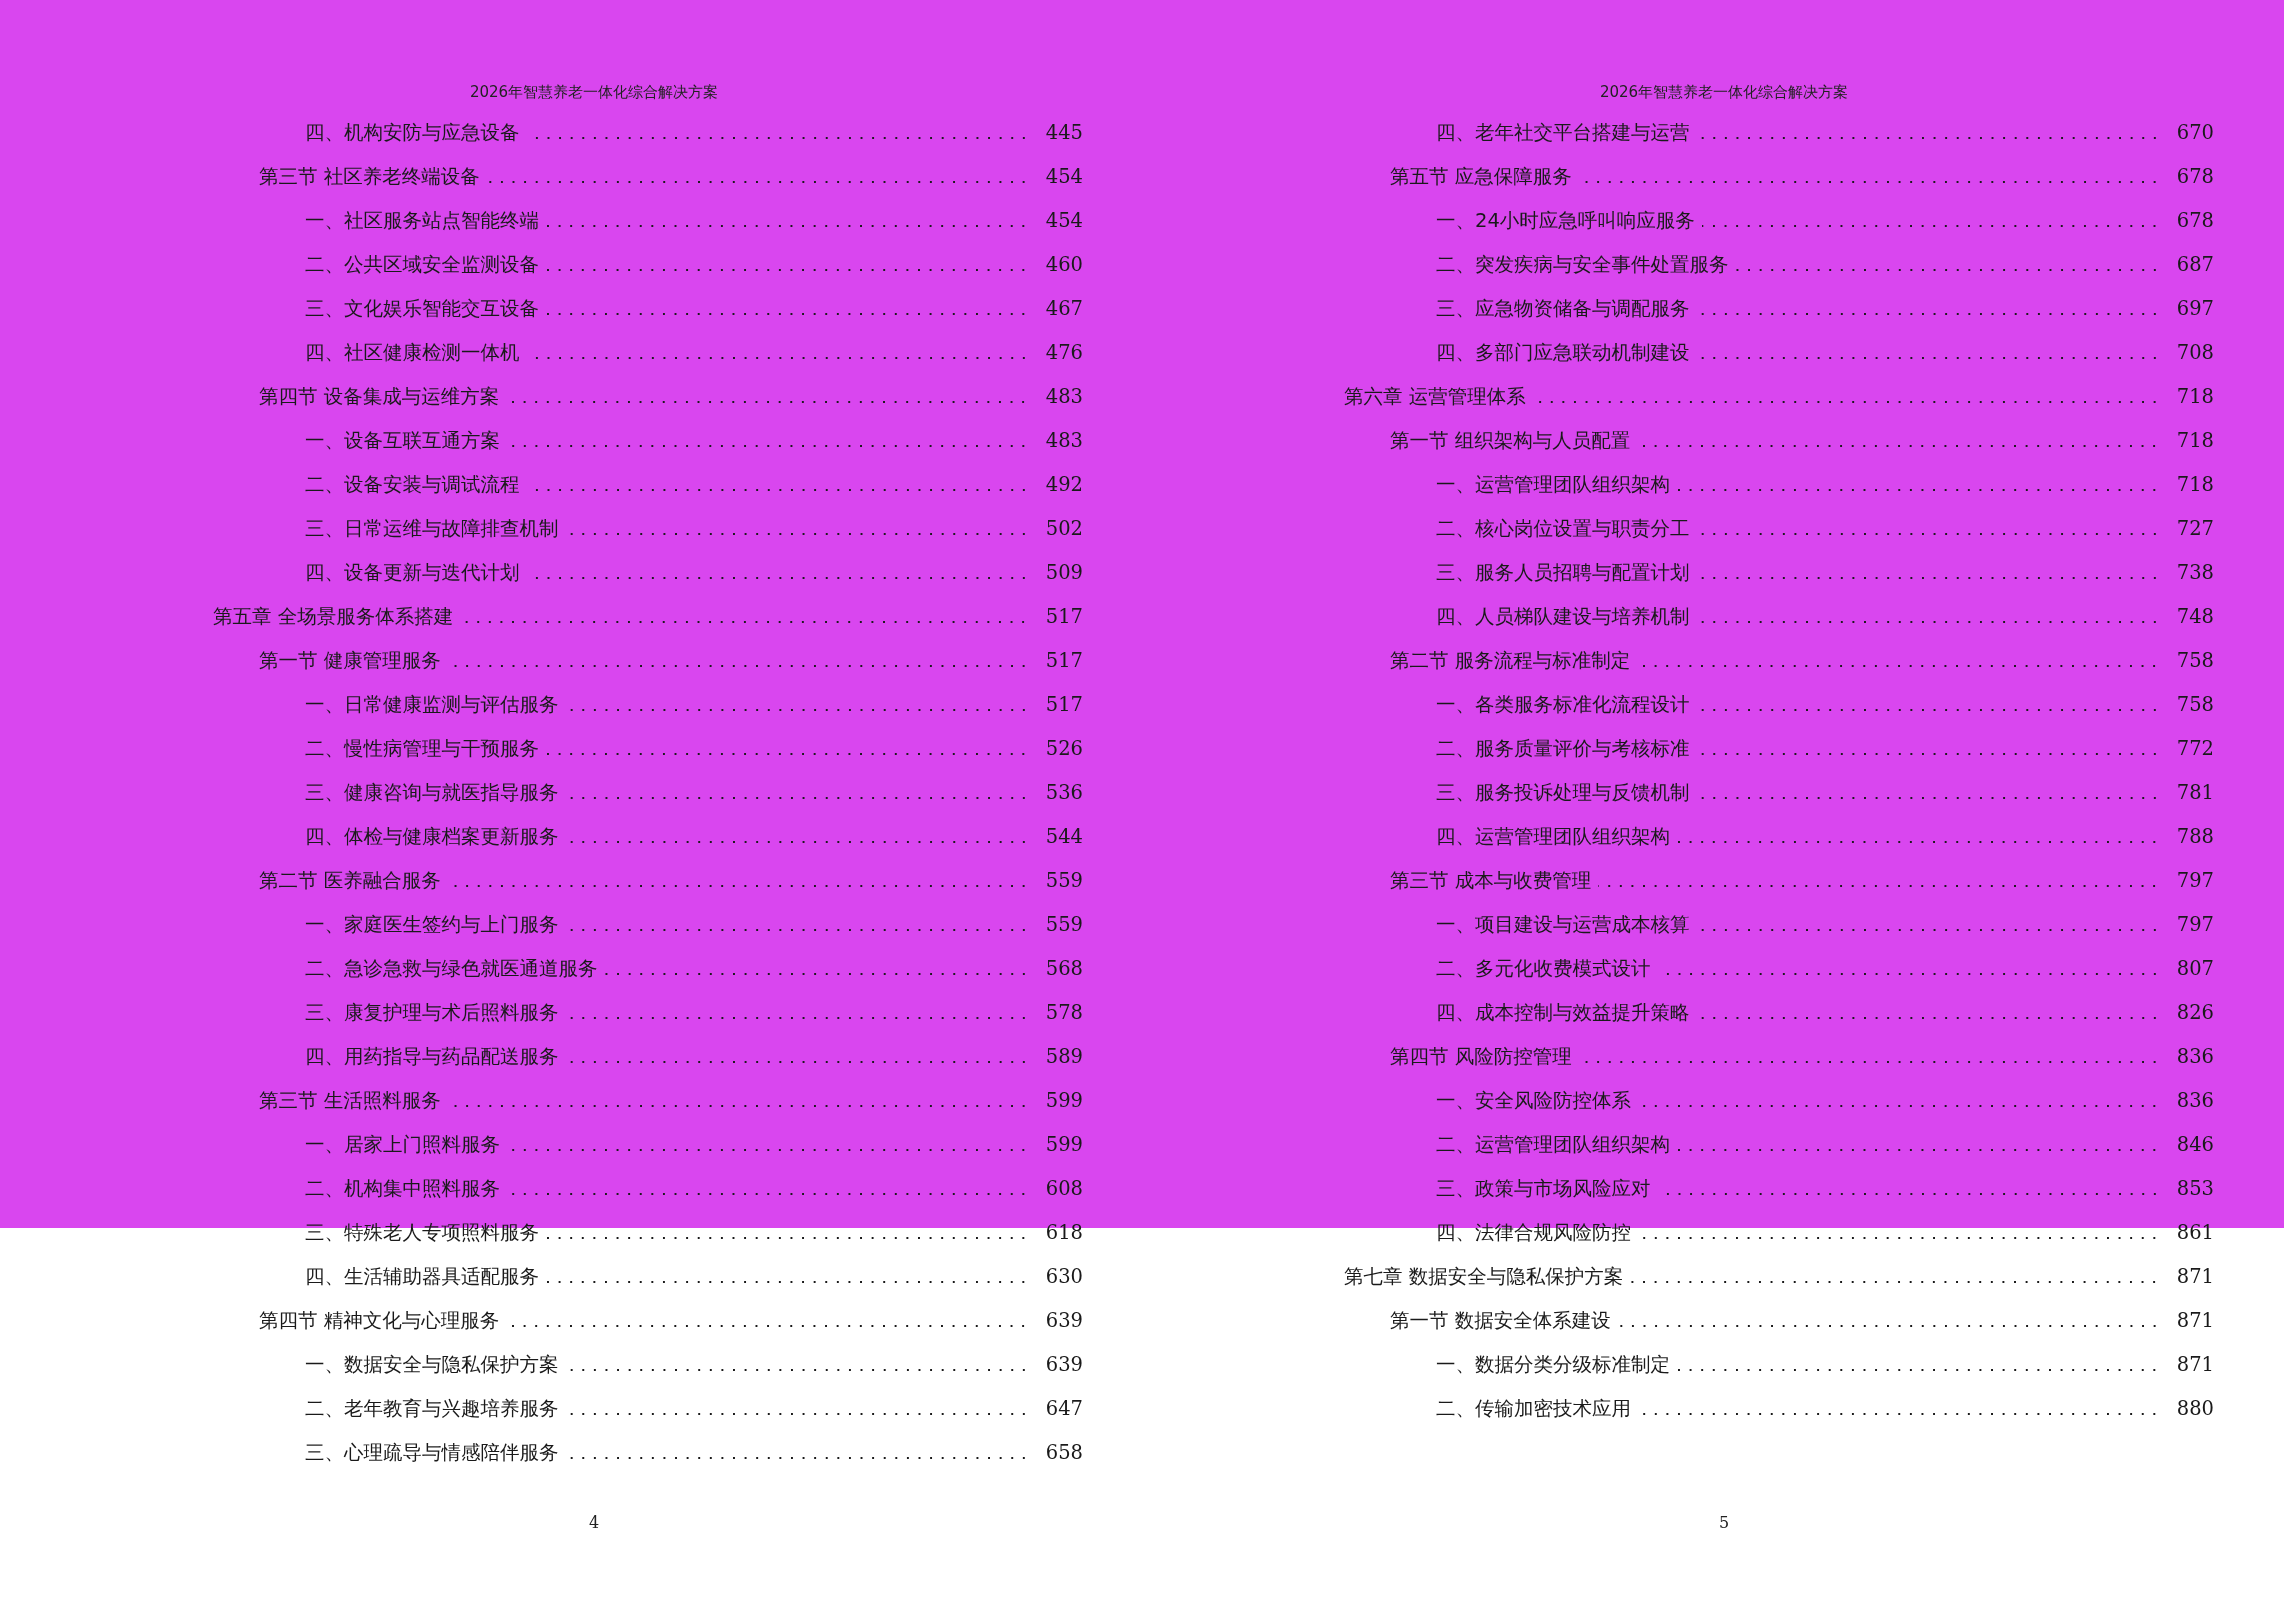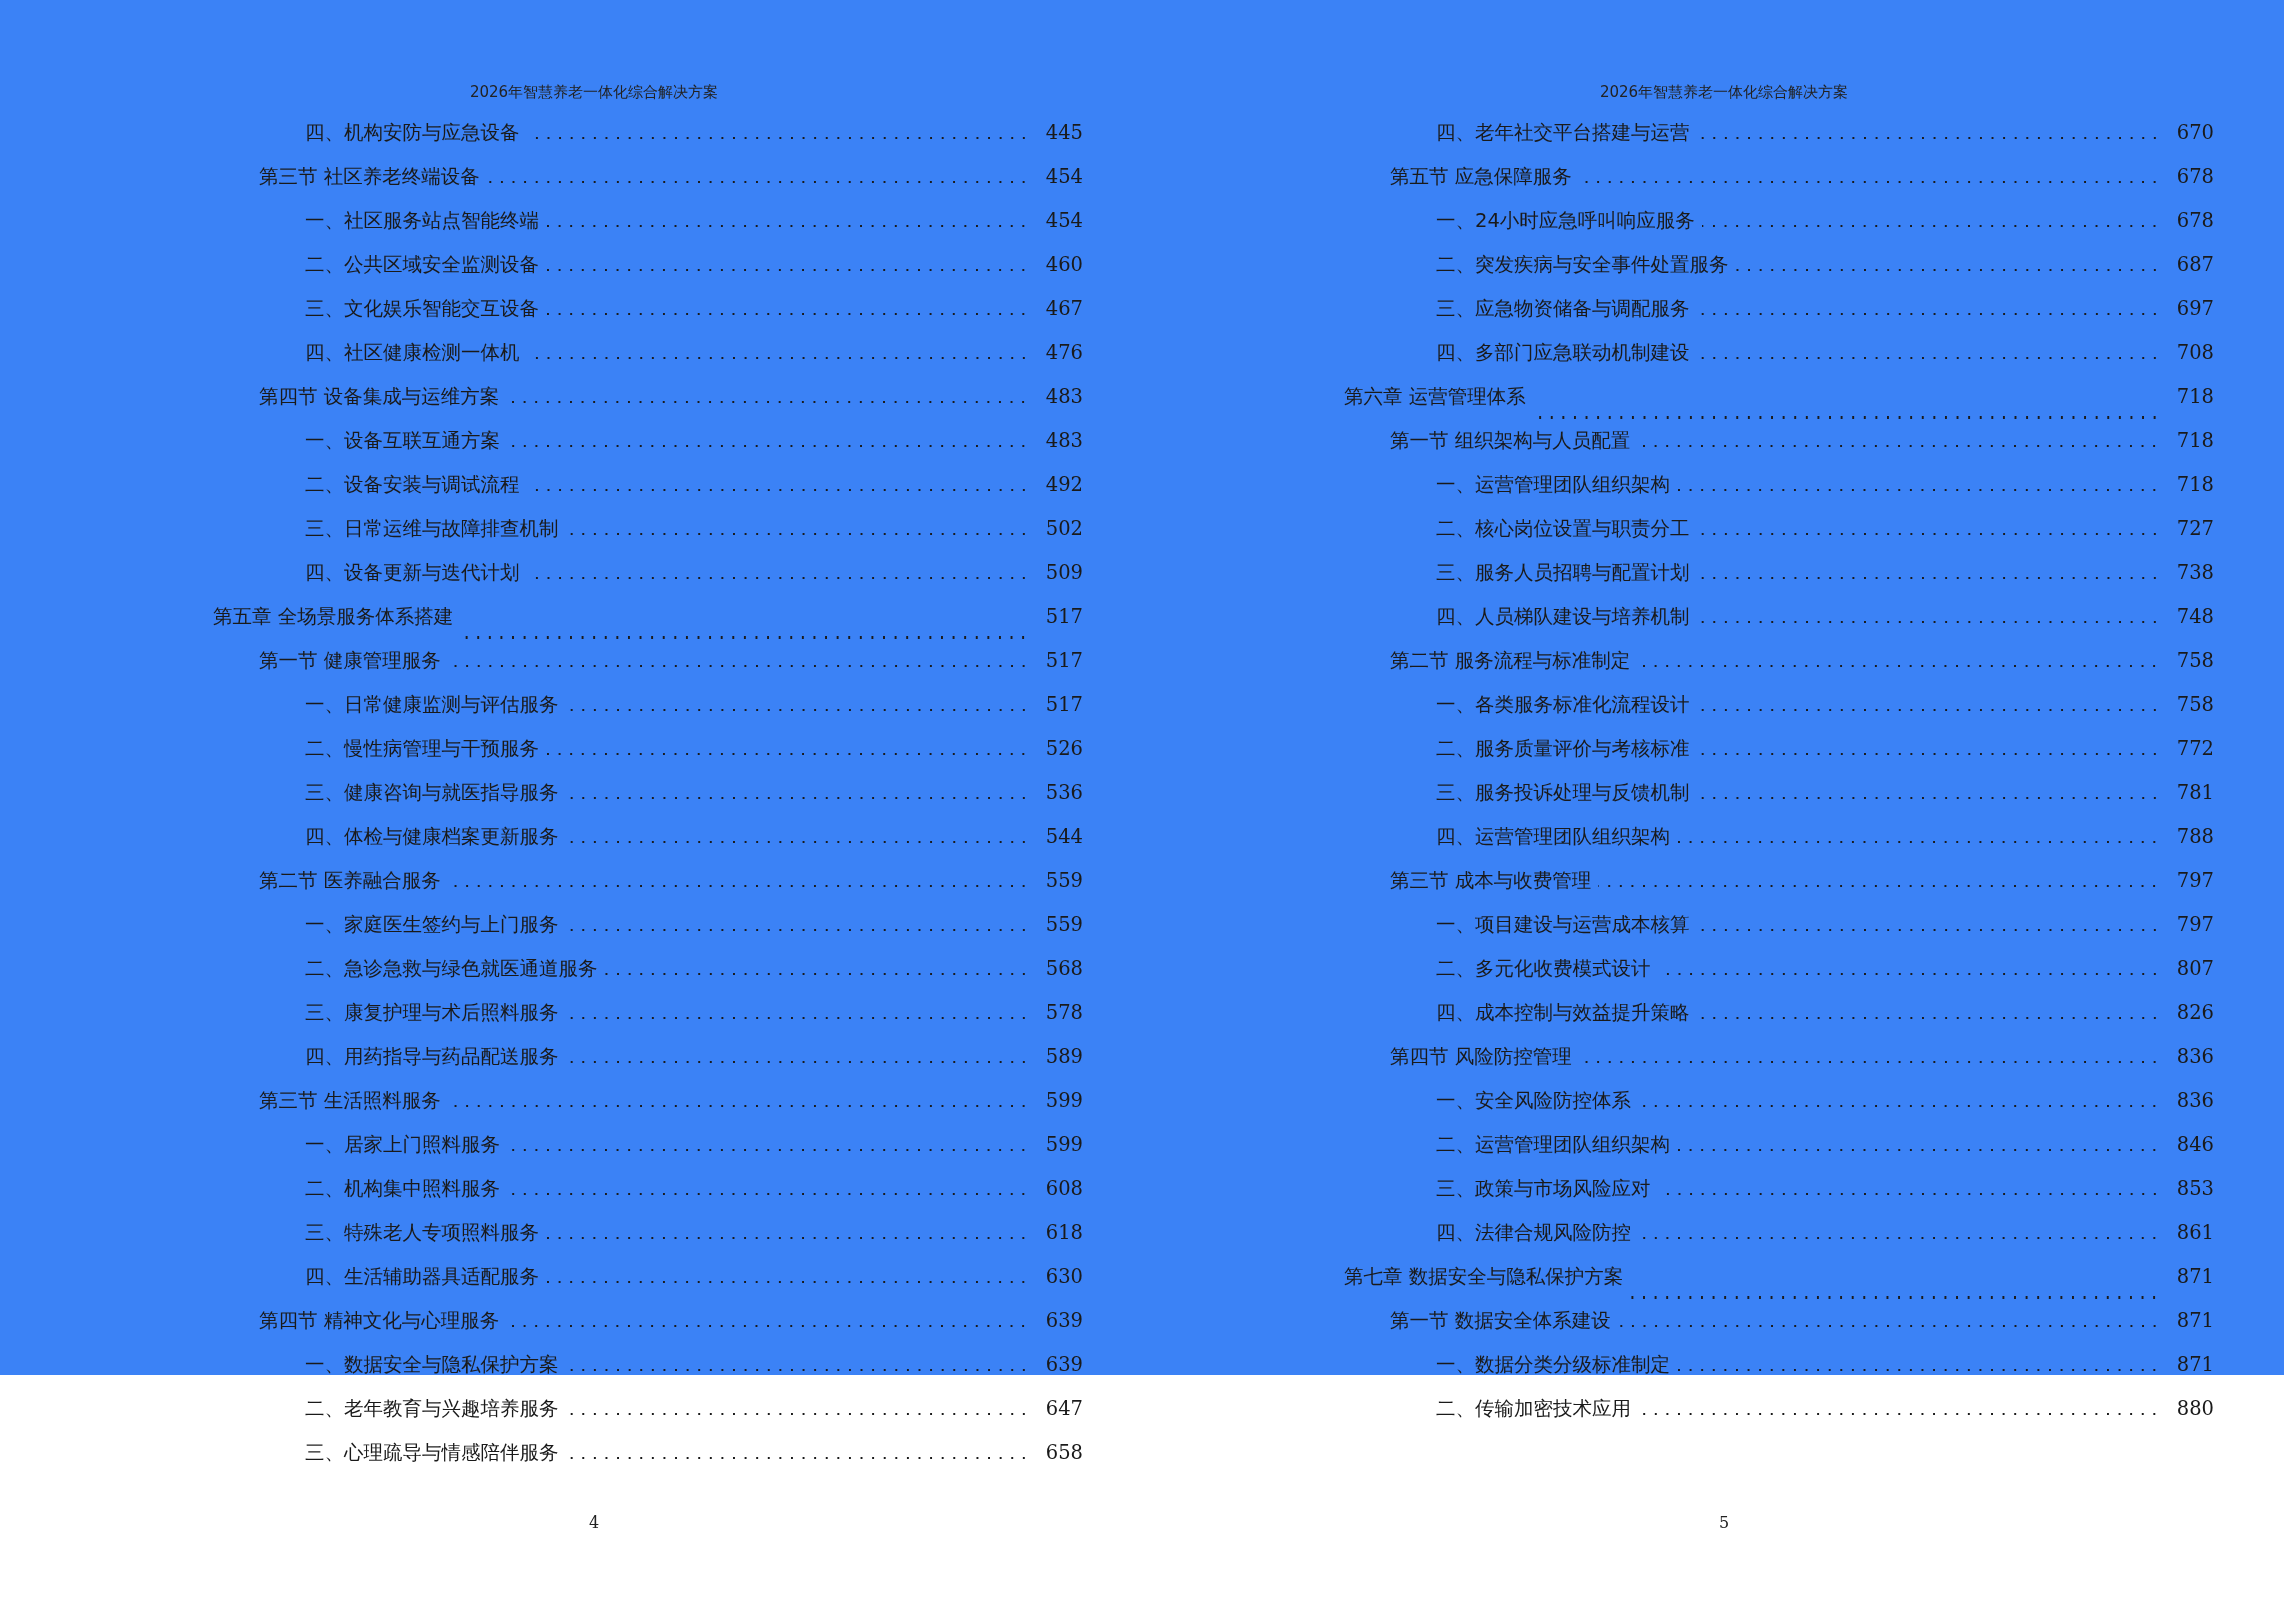--- a/index.html
+++ b/index.html
@@ -2,21 +2,21 @@
 <html style="font-size:11.6px"><head>
 <meta charset="utf-8">
 <style>
   html, body { margin: 0; padding: 0; background: #ffffff; }
   body {
     width: 2284px; height: 1623px; position: relative; overflow: hidden;
     font-family: "DejaVu Serif", "Liberation Serif", serif;
     color: #1a1a1a;
   }
   .page {
-    position: absolute; top: 0; height: 1375px; background: #3b82f6;
+    position: absolute; top: 0; height: 1228px; background: #d946ef;
   }
   .page.left  { left: 0;    width: 1142px; }
   .page.right { left: 1142px; width: 1142px; }
 
   .running-header {
     position: absolute; top: 81px; left: 0; width: 100%;
     text-align: center; font-size: 15px; line-height: 22px;
     font-family: "DejaVu Sans", "Liberation Sans", sans-serif;
     color: #222;
   }
@@ -27,21 +27,21 @@
     position: absolute; top: 111px; margin-left: 48px;
   }
   .page.left  .toc { left: 165px; width: 870px; }
   .page.right .toc { left: 154px; width: 870px; }
 
   .toc-row {
     position: relative; height: 44px;
     display: flex; align-items: center;
     font-size: 19.5px; line-height: 44px;
   }
-  .toc-row.lvl-chapter { padding-left: 0; align-items: flex-end; }
+  .toc-row.lvl-chapter { padding-left: 0; }
   .toc-row.lvl-section { padding-left: 46px; }
   .toc-row.lvl-item    { padding-left: 92px; }
 
   .toc-title {
     font-family: "DejaVu Sans", "Liberation Sans", sans-serif;
     white-space: nowrap; color: #1a1a1a;
     flex: 0 0 auto;
   }
   .toc-leader {
     flex: 1 1 auto; height: 2.9px; margin: 10px 8.7px 0 7.2px;

